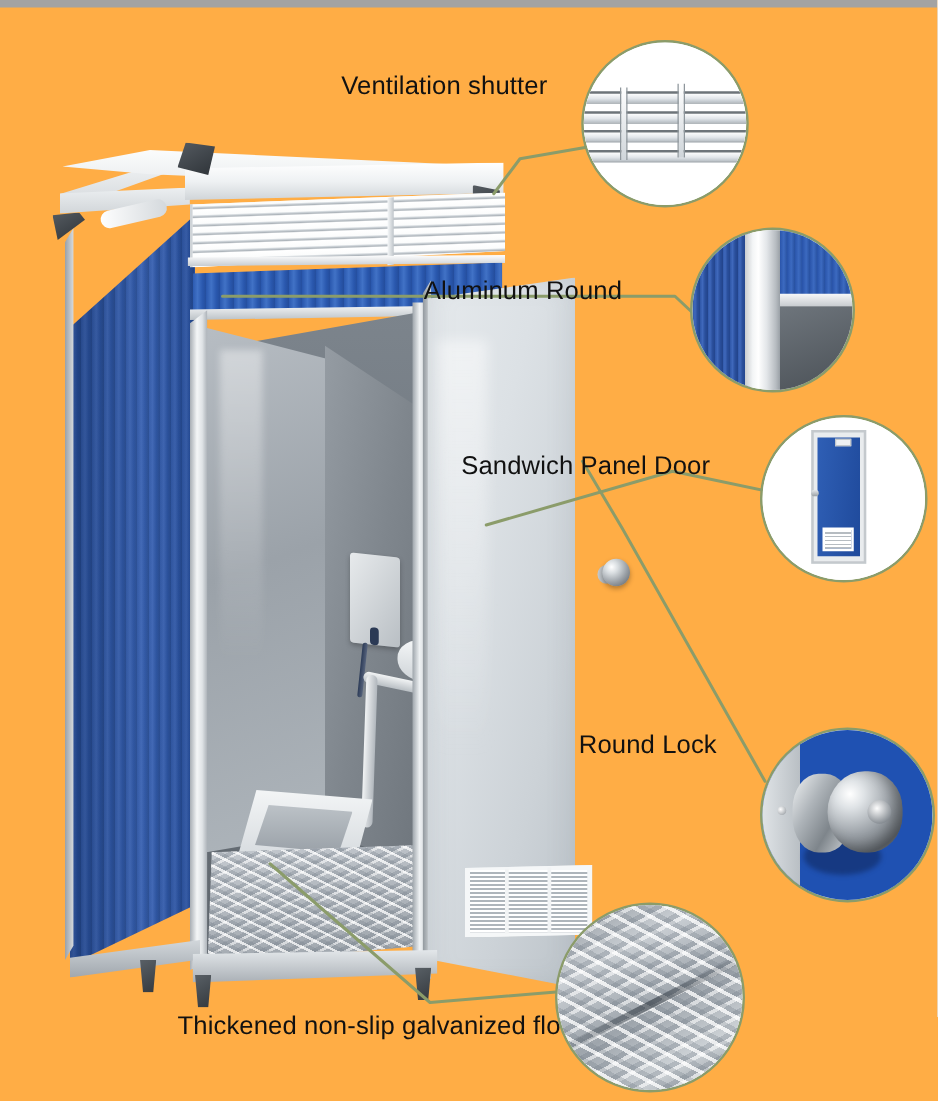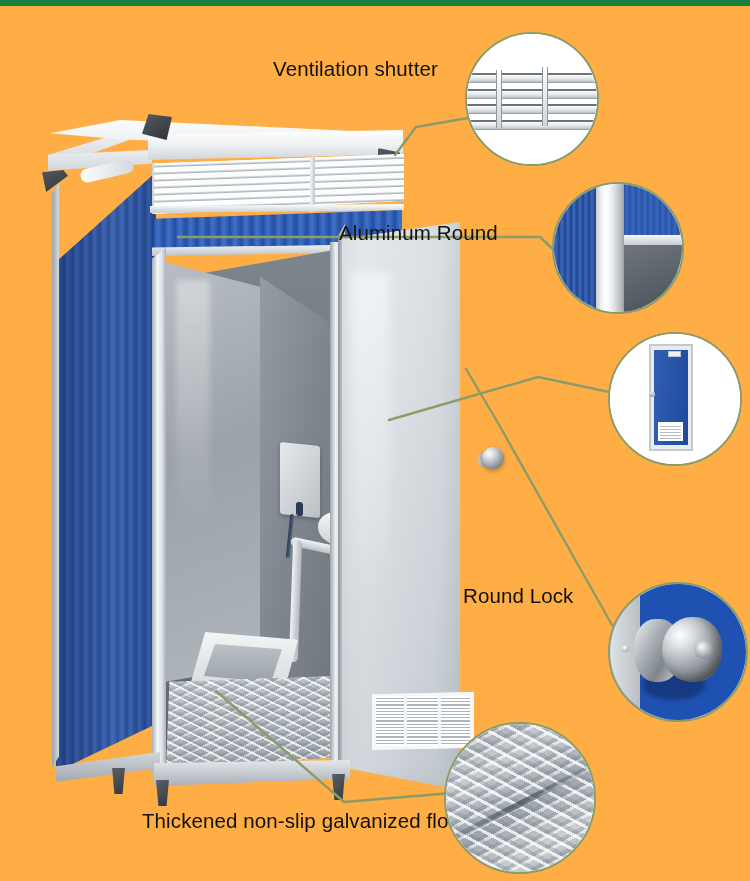--- a/index.html
+++ b/index.html
@@ -9,21 +9,21 @@
     background: #ffffff;
   }
   body {
     font-family: "Liberation Sans", sans-serif;
   }
   #stage {
     position: relative;
     width: 750px;
     height: 881px;
     overflow: hidden;
-    background: #15803d;
+    background: #a3a3a3;
   }
   #bg {
     position: absolute;
     left: 0;
     top: 6px;
     width: 750px;
     height: 875px;
     background: #ffad45;
   }
   
@@ -525,20 +525,21 @@
       <polyline points="395,155 416,127 468,118"></polyline>
       <polyline points="178,237 540,237 556,252"></polyline>
       <polyline points="389,420 538,377 614,393"></polyline>
       <polyline points="466,369 498,423 612,625"></polyline>
       <polyline points="216,691 344,802 452,793"></polyline>
     </g>
   </svg>
 
   <div class="label" id="lbl-vent">Ventilation shutter</div>
   <div class="label" id="lbl-alum">Aluminum Round</div>
+  <div class="label" id="lbl-door">Sandwich Panel Door</div>
   <div class="label" id="lbl-lock">Round Lock</div>
   <div class="label" id="lbl-floor">Thickened non-slip galvanized floor</div>
 
   <div class="callout" id="c-vent">
     <div class="vent-art">
       <div class="band" style="top:30%; height:7px;"></div>
       <div class="band" style="top:42%; height:7px;"></div>
       <div class="band" style="top:54%; height:7px;"></div>
       <div class="band" style="top:66%; height:7px;"></div>
       <div class="divider" style="left:58%;"></div>

